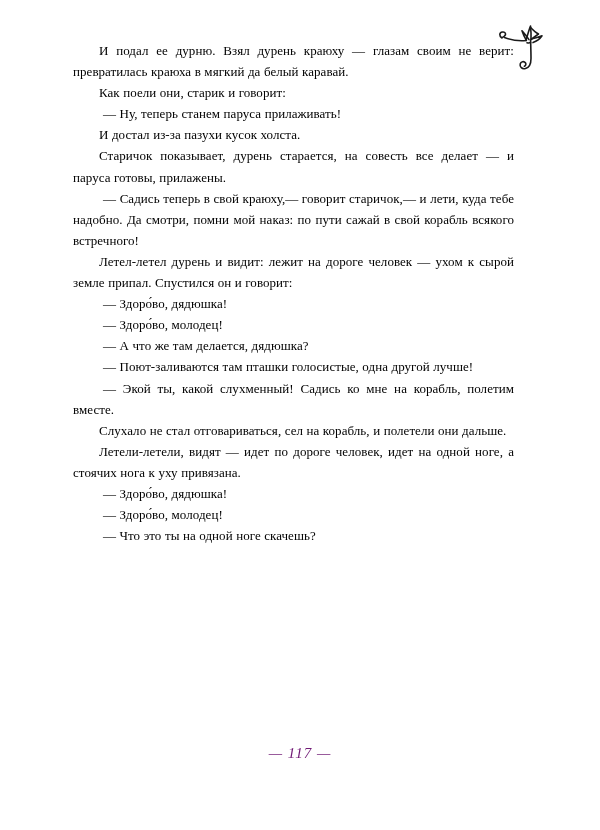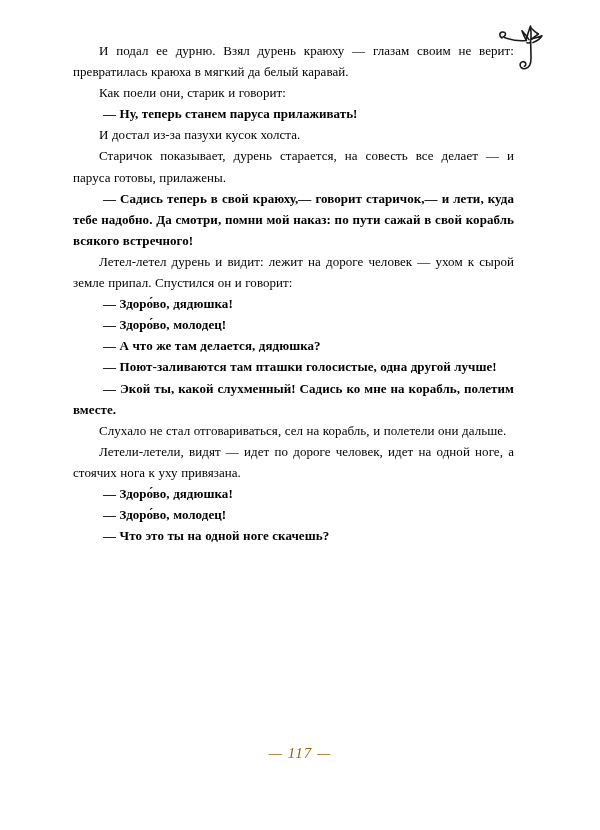--- a/index.html
+++ b/index.html
@@ -56,34 +56,33 @@
     hyphens: manual;
     -webkit-hyphens: manual;
   }
   .para.indent {
     text-indent: 26px;
   }
   .para.dialogue-wrap {
     text-indent: 30px;
     text-align: justify;
     text-align-last: left;
-    font-weight: bold;
   }
 
   
   #page-number {
     position: absolute;
     left: 0;
     top: 745px;
     width: 600px;
     text-align: center;
     font-style: italic;
     font-size: 15px;
     letter-spacing: 1px;
-    color: #a16207;
+    color: #701a75;
   }
 </style>
 </head>
 <body>
 
 <div id="page">
 
   <div id="ornament">
     <svg width="56" height="60" viewBox="0 0 56 60" xmlns="http://www.w3.org/2000/svg">
       <g fill="none" stroke="#1a1a1a" stroke-width="1.6" stroke-linecap="round" stroke-linejoin="round">

